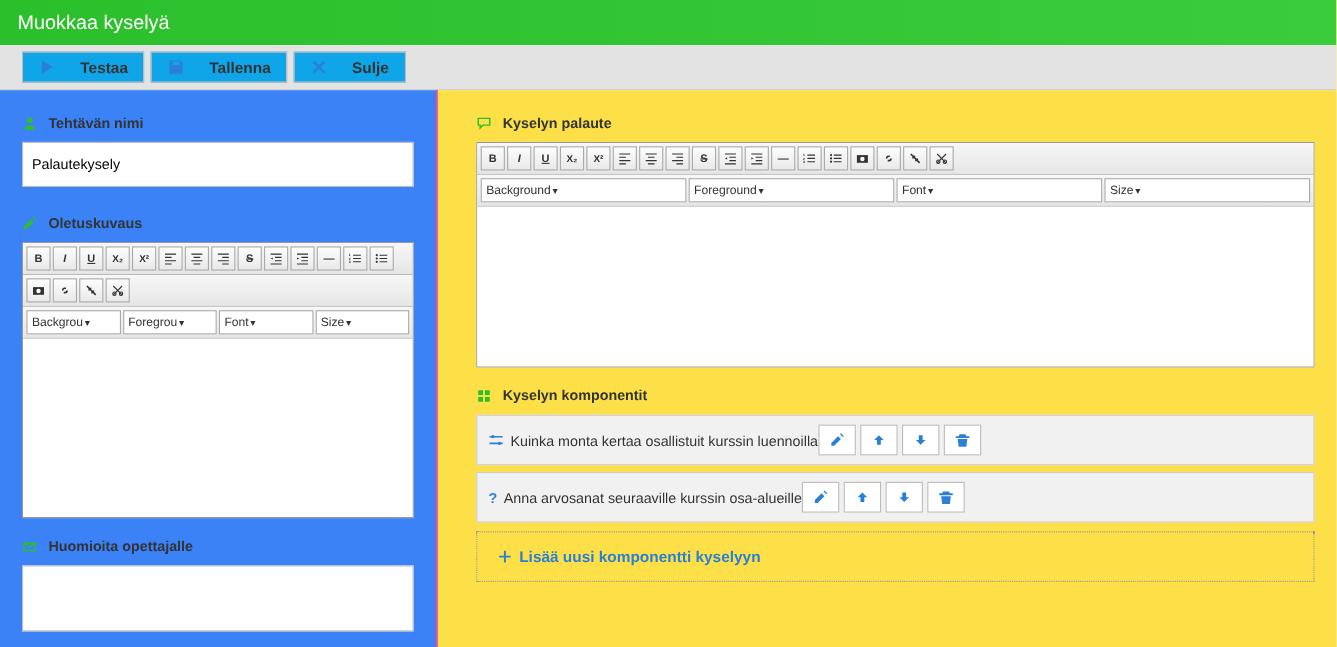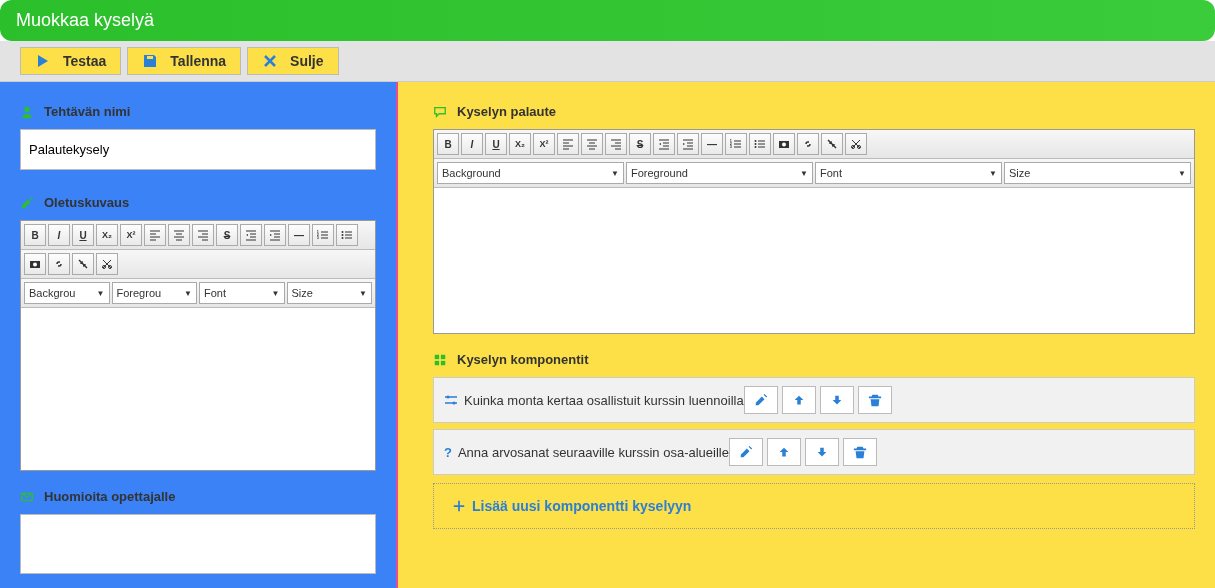--- a/index.html
+++ b/index.html
@@ -1,32 +1,32 @@
 <!DOCTYPE html>
 <html><head>
 <meta charset="utf-8">
 <style>
 * { box-sizing: border-box; margin: 0; padding: 0; }
 body { font-family: "Segoe UI", Tahoma, sans-serif; font-size: 13px; background: #fff; color: #333; }
-.header { background: linear-gradient(to right, #2CBF2C, #3ACC3A); color: #fff; padding: 10px 16px; font-size: 18px; font-weight: 400; border-radius: 12px; }
+.header { background: linear-gradient(to right, #2CBF2C, #3ACC3A); color: #fff; padding: 10px 16px; font-size: 18px; font-weight: 400; }
 .toolbar { background: #e3e3e3; padding: 6px 20px; display: flex; gap: 6px; border-bottom: 1px solid #ccc; }
-.btn { background: #fde047; border: 1px solid #bbb; padding: 5px 14px; display: inline-flex; align-items: center; gap: 12px; cursor: pointer; font-size: 14px; font-weight: 600; color: #333; }
+.btn { background: #0ea5e9; border: 1px solid #bbb; padding: 5px 14px; display: inline-flex; align-items: center; gap: 22px; cursor: pointer; font-size: 14px; font-weight: 600; color: #333; }
 .btn svg { width: 16px; height: 16px; }
 .content { display: flex; }
 .left { width: 398px; background: #3b82f6; padding: 22px 20px 20px 20px; border-right: 2px solid #ec4899; }
 .right { flex: 1; padding: 22px 20px 20px 35px; background: #fde047; }
 .section-hdr { display: flex; align-items: center; gap: 10px; margin-bottom: 10px; font-weight: 700; color: #333; font-size: 13px; }
 .section-hdr svg { width: 14px; height: 14px; }
 .input { width: 100%; padding: 12px 8px; border: 1px solid #bbb; font-size: 13px; margin-bottom: 25px; }
 .editor { border: 1px solid #999; background: #fff; margin-bottom: 18px; }
 .ed-tb { display: flex; flex-wrap: wrap; background: linear-gradient(#f7f7f7, #e6e6e6); border-bottom: 1px solid #bbb; padding: 3px; gap: 2px; }
 .ed-btn { width: 22px; height: 22px; border: 1px solid #aaa; background: linear-gradient(#fdfdfd,#e9e9e9); display: flex; align-items: center; justify-content: center; cursor: pointer; font-size: 10px; font-weight: bold; color: #333; }
 .ed-btn.sub { font-size: 9px; }
 .ed-selrow { display: flex; background: linear-gradient(#f7f7f7,#e6e6e6); border-bottom: 1px solid #bbb; padding: 3px; gap: 2px; }
-.ed-sel { flex: 1; height: 22px; border: 1px solid #aaa; background: #fff; font-size: 11px; padding: 0 4px; display: flex; align-items: center; justify-content: space-between; cursor: pointer; overflow: hidden; }
+.ed-sel { flex: 1; height: 22px; border: 1px solid #aaa; background: #fff; font-size: 11px; padding: 0 4px; display: flex; align-items: center; justify-content: flex-start; cursor: pointer; overflow: hidden; }
 .ed-sel .tri { font-size: 8px; color: #333; }
 .ed-area { min-height: 150px; background: #fff; padding: 4px; }
 .right .ed-area { min-height: 145px; }
 .comp-item { background: #f1f1f1; border: 1px solid #ccc; padding: 8px 10px; display: flex; align-items: center; margin-bottom: 6px; }
 .comp-left { display: flex; align-items: center; gap: 6px; font-size: 13px; color: #333; }
 .comp-actions { display: flex; gap: 4px; }
 .act-btn { width: 34px; height: 28px; border: 1px solid #bbb; background: #fff; display: flex; align-items: center; justify-content: center; cursor: pointer; }
 .act-btn svg { width: 14px; height: 14px; }
 .add-comp { border: 1px dotted #999; padding: 14px 18px; display: flex; align-items: center; gap: 6px; color: #2a7fd6; font-weight: 600; cursor: pointer; margin-top: 8px; font-size: 14px; }
 .add-comp svg { width: 14px; height: 14px; }

